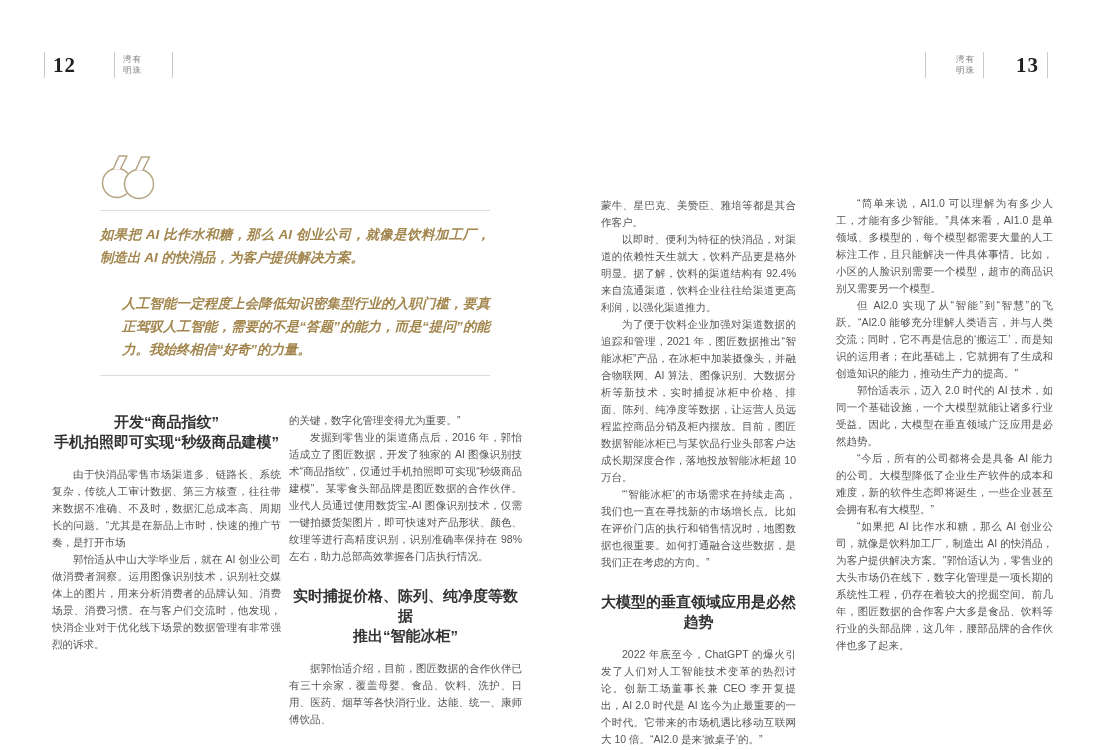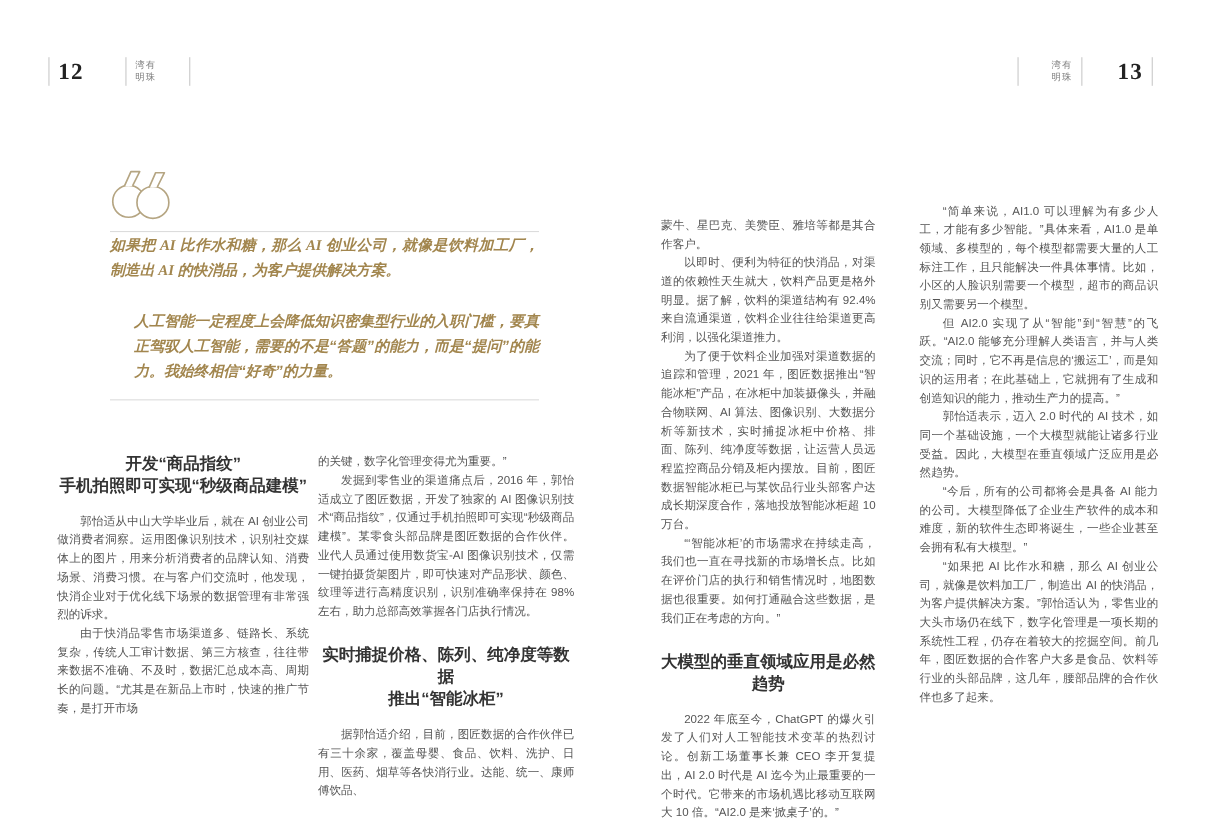--- a/index.html
+++ b/index.html
@@ -27,29 +27,29 @@
   .quote-block{position:absolute;left:100px;top:150px;width:390px;}
   .quote-icon{display:block;}
   .rule{border:none;border-top:1px solid #dcdcdc;margin:0;}
   .rule-top{margin-top:10px;}
   .rule-bottom{margin-top:14px;}
   .quote-text{
     color:#a2864e;font-weight:bold;font-style:italic;
     font-size:13.5px;line-height:23px;text-align:justify;
     margin:0;
   }
-  .quote-1{margin-top:0;font-family:Liberation Serif, serif;}
+  .quote-1{margin-top:12px;}
   .quote-2{margin-top:23px;margin-left:22px;}
 
   
   .col{position:absolute;text-align:justify;}
   .lcol1{left:52px;top:412px;width:229px;}
   .lcol2{left:289px;top:412px;width:233px;}
   .rcol1{left:601px;top:197px;width:195px;}
-  .rcol2{left:836px;top:184px;width:217px;}
+  .rcol2{left:836px;top:195px;width:217px;}
 
   .col-heading{font-size:15px;line-height:20px;font-weight:bold;color:#333;text-align:center;}
   .heading-block{margin:0 0 14px 0;}
   .heading-block.mid{margin-top:21px;}
 
   .body-p{
     font-size:10.5px;line-height:17px;color:#545454;margin:0;
     text-align:justify;
   }
   .indent{text-indent:2em;}
@@ -96,22 +96,22 @@
     <p class="quote-text quote-1">如果把 AI 比作水和糖，那么 AI 创业公司，就像是饮料加工厂，制造出 AI 的快消品，为客户提供解决方案。</p>
     <p class="quote-text quote-2">人工智能一定程度上会降低知识密集型行业的入职门槛，要真正驾驭人工智能，需要的不是“答题”的能力，而是“提问”的能力。我始终相信“好奇”的力量。</p>
     <hr class="rule rule-bottom">
   </div>
 
   <div class="col lcol1">
     <div class="heading-block">
       <div class="col-heading">开发“商品指纹”</div>
       <div class="col-heading">手机拍照即可实现“秒级商品建模”</div>
     </div>
+    <p class="body-p indent">由于快消品零售市场渠道多、链路长、系统复杂，传统人工审计数据、第三方核查，往往带来数据不准确、不及时，数据汇总成本高、周期长的问题。“尤其是在新品上市时，快速的推广节奏，是打开市场</p>
     <p class="body-p indent">郭怡适从中山大学毕业后，就在 AI 创业公司做消费者洞察。运用图像识别技术，识别社交媒体上的图片，用来分析消费者的品牌认知、消费场景、消费习惯。在与客户们交流时，他发现，快消企业对于优化线下场景的数据管理有非常强烈的诉求。</p>
-    <p class="body-p indent">由于快消品零售市场渠道多、链路长、系统复杂，传统人工审计数据、第三方核查，往往带来数据不准确、不及时，数据汇总成本高、周期长的问题。“尤其是在新品上市时，快速的推广节奏，是打开市场</p>
   </div>
 
   <div class="col lcol2">
     <p class="body-p">的关键，数字化管理变得尤为重要。”</p>
     <p class="body-p indent">发掘到零售业的渠道痛点后，2016 年，郭怡适成立了图匠数据，开发了独家的 AI 图像识别技术“商品指纹”，仅通过手机拍照即可实现“秒级商品建模”。某零食头部品牌是图匠数据的合作伙伴。业代人员通过使用数货宝-AI 图像识别技术，仅需一键拍摄货架图片，即可快速对产品形状、颜色、纹理等进行高精度识别，识别准确率保持在 98% 左右，助力总部高效掌握各门店执行情况。</p>
     <div class="heading-block mid">
       <div class="col-heading">实时捕捉价格、陈列、纯净度等数据</div>
       <div class="col-heading">推出“智能冰柜”</div>
     </div>
     <p class="body-p indent">据郭怡适介绍，目前，图匠数据的合作伙伴已有三十余家，覆盖母婴、食品、饮料、洗护、日用、医药、烟草等各快消行业。达能、统一、康师傅饮品、</p>

